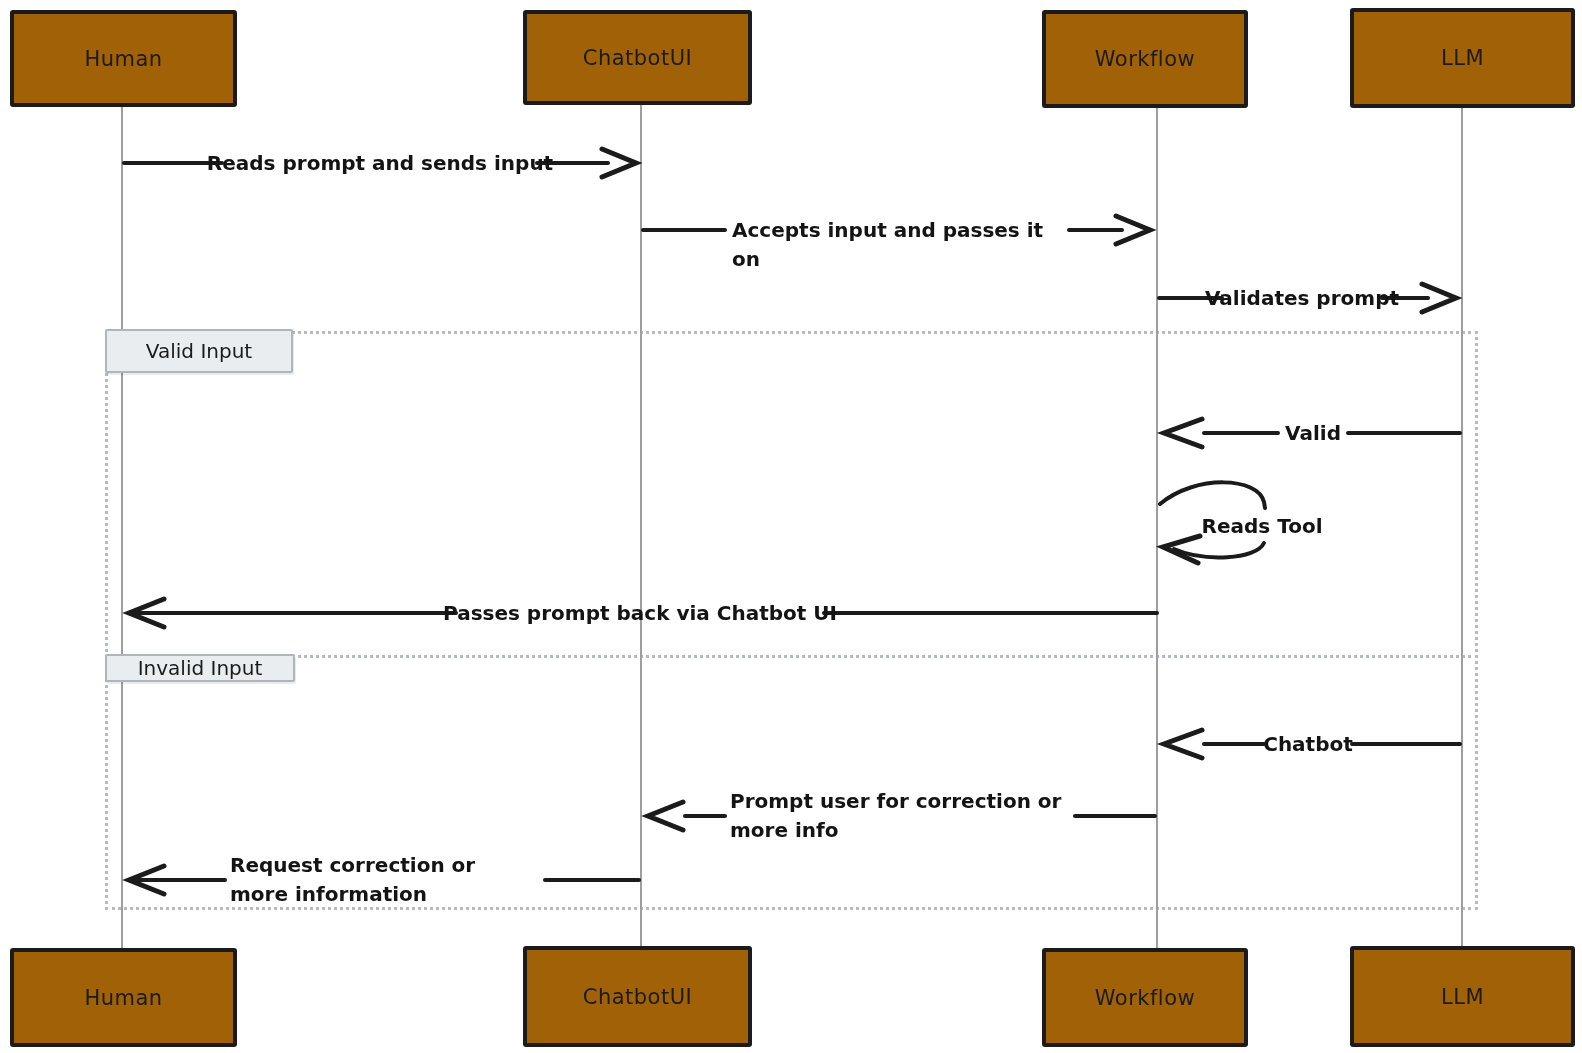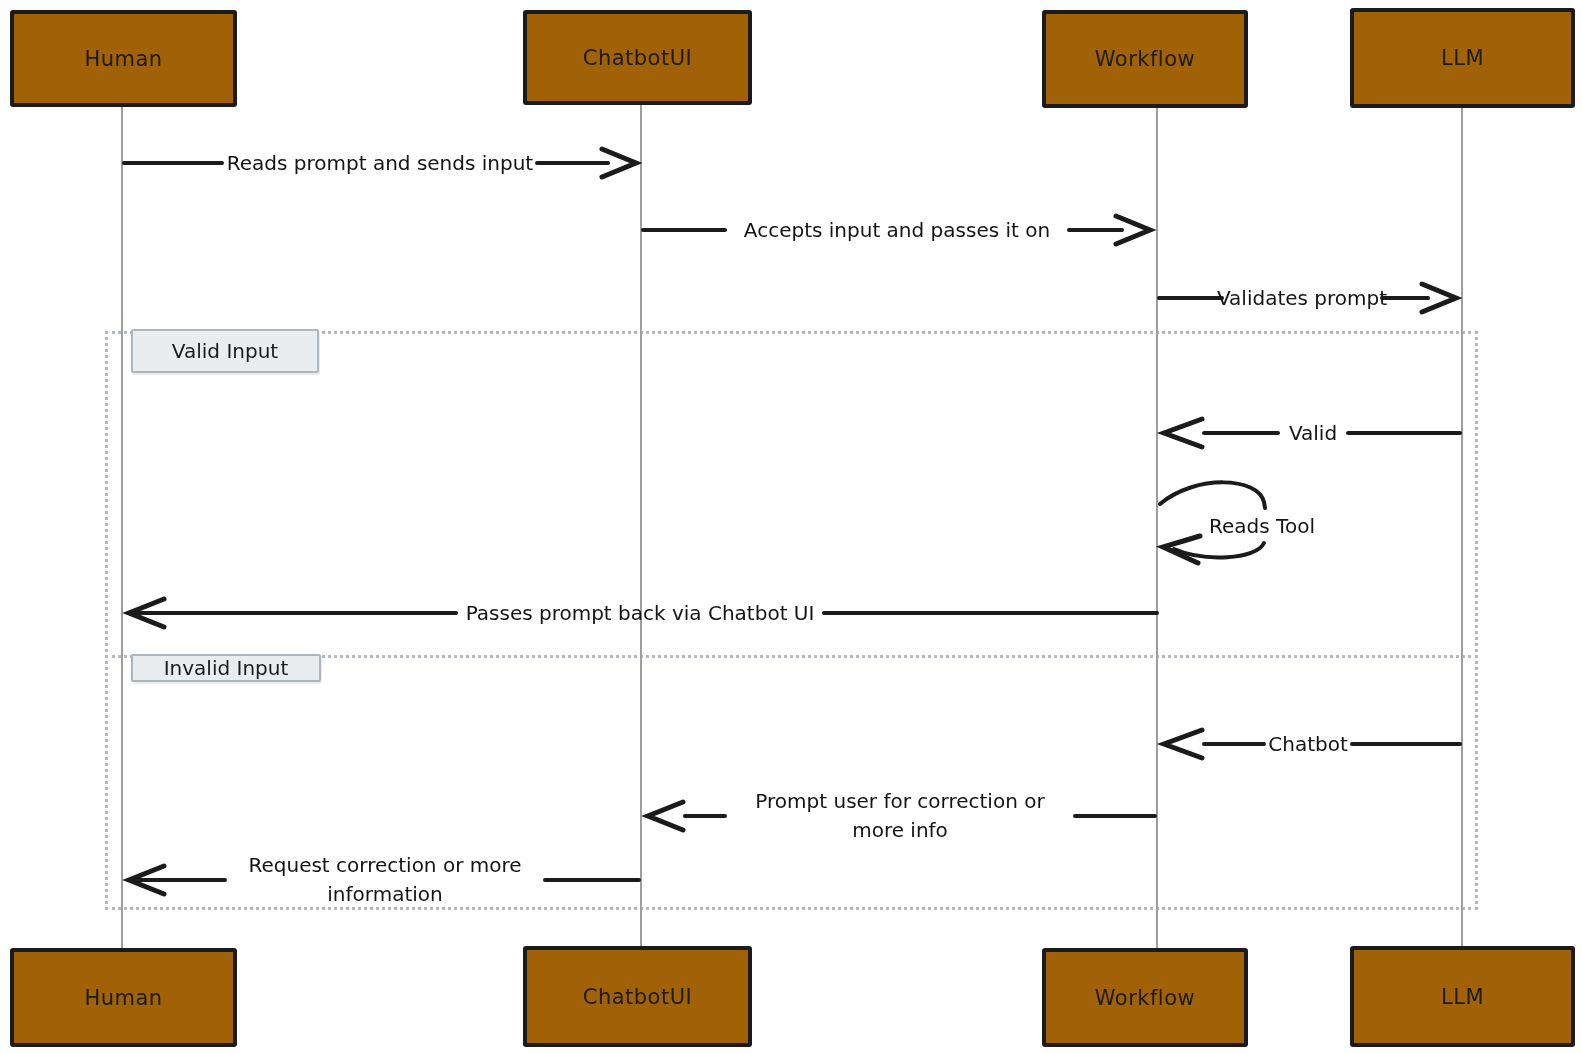--- a/index.html
+++ b/index.html
@@ -26,30 +26,30 @@
     border: 3px dotted #b3bac0; box-sizing: border-box; z-index: 1;
   }
   .alt-divider {
     position: absolute; left: 105px; top: 655px; width: 1373px; height: 0;
     border-top: 3px dotted #b3bac0; z-index: 1;
   }
   .alt-label {
     position: absolute; box-sizing: border-box; z-index: 5;
     background: #e9edf0; border: 2px solid #aeb6bd; border-radius: 2px;
     display: flex; align-items: center; justify-content: center;
-    font-size: 20px; box-shadow: 1px 2px 0 rgba(0,0,0,0.08); margin-left: 26px;
+    font-size: 20px; box-shadow: 1px 2px 0 rgba(0,0,0,0.08);
   }
   .alt-label.valid   { left: 105px; top: 329px; width: 188px; height: 44px; }
   .alt-label.invalid { left: 105px; top: 654px; width: 190px; height: 28px; }
 
   
   .msg-label {
     position: absolute; transform: translate(-50%, -50%);
-    text-align: center; font-size: 20px; line-height: 29px;
-    white-space: nowrap; z-index: 3; color: #141414;
+    text-align: left; font-size: 20px; line-height: 29px;
+    white-space: nowrap; z-index: 3; color: #141414; font-weight: bold;
   }
   .msg-label.wrap { white-space: normal; }
 
   svg.layer { position: absolute; inset: 0; z-index: 2; }
 </style>
 </head>
 <body>
 
 <div class="canvas">
 
@@ -147,21 +147,21 @@
   </div>
   <div class="actor" style="left:1042px; top:948px; width:206px; height:99px;">
     <span>Workflow</span>
   </div>
   <div class="actor llm" style="left:1350px; top:946px; width:225px; height:101px;">
     <span>LLM</span>
   </div>
 
   <div class="msg-label" style="left:380px; top:163px;">Reads prompt and sends input</div>
 
-  <div class="msg-label wrap" style="left:897px; top:230px; width:330px;">Accepts input and passes it on</div>
+  <div class="msg-label wrap" style="left:897px; top:245px; width:330px;">Accepts input and passes it on</div>
 
   <div class="msg-label" style="left:1302px; top:298px;">Validates prompt</div>
 
   <div class="msg-label" style="left:1313px; top:433px;">Valid</div>
 
   <div class="msg-label" style="left:1262px; top:526px;">Reads Tool</div>
 
   <div class="msg-label" style="left:640px; top:613px;">Passes prompt back via Chatbot UI</div>
 
   <div class="msg-label" style="left:1308px; top:744px;">Chatbot</div>

